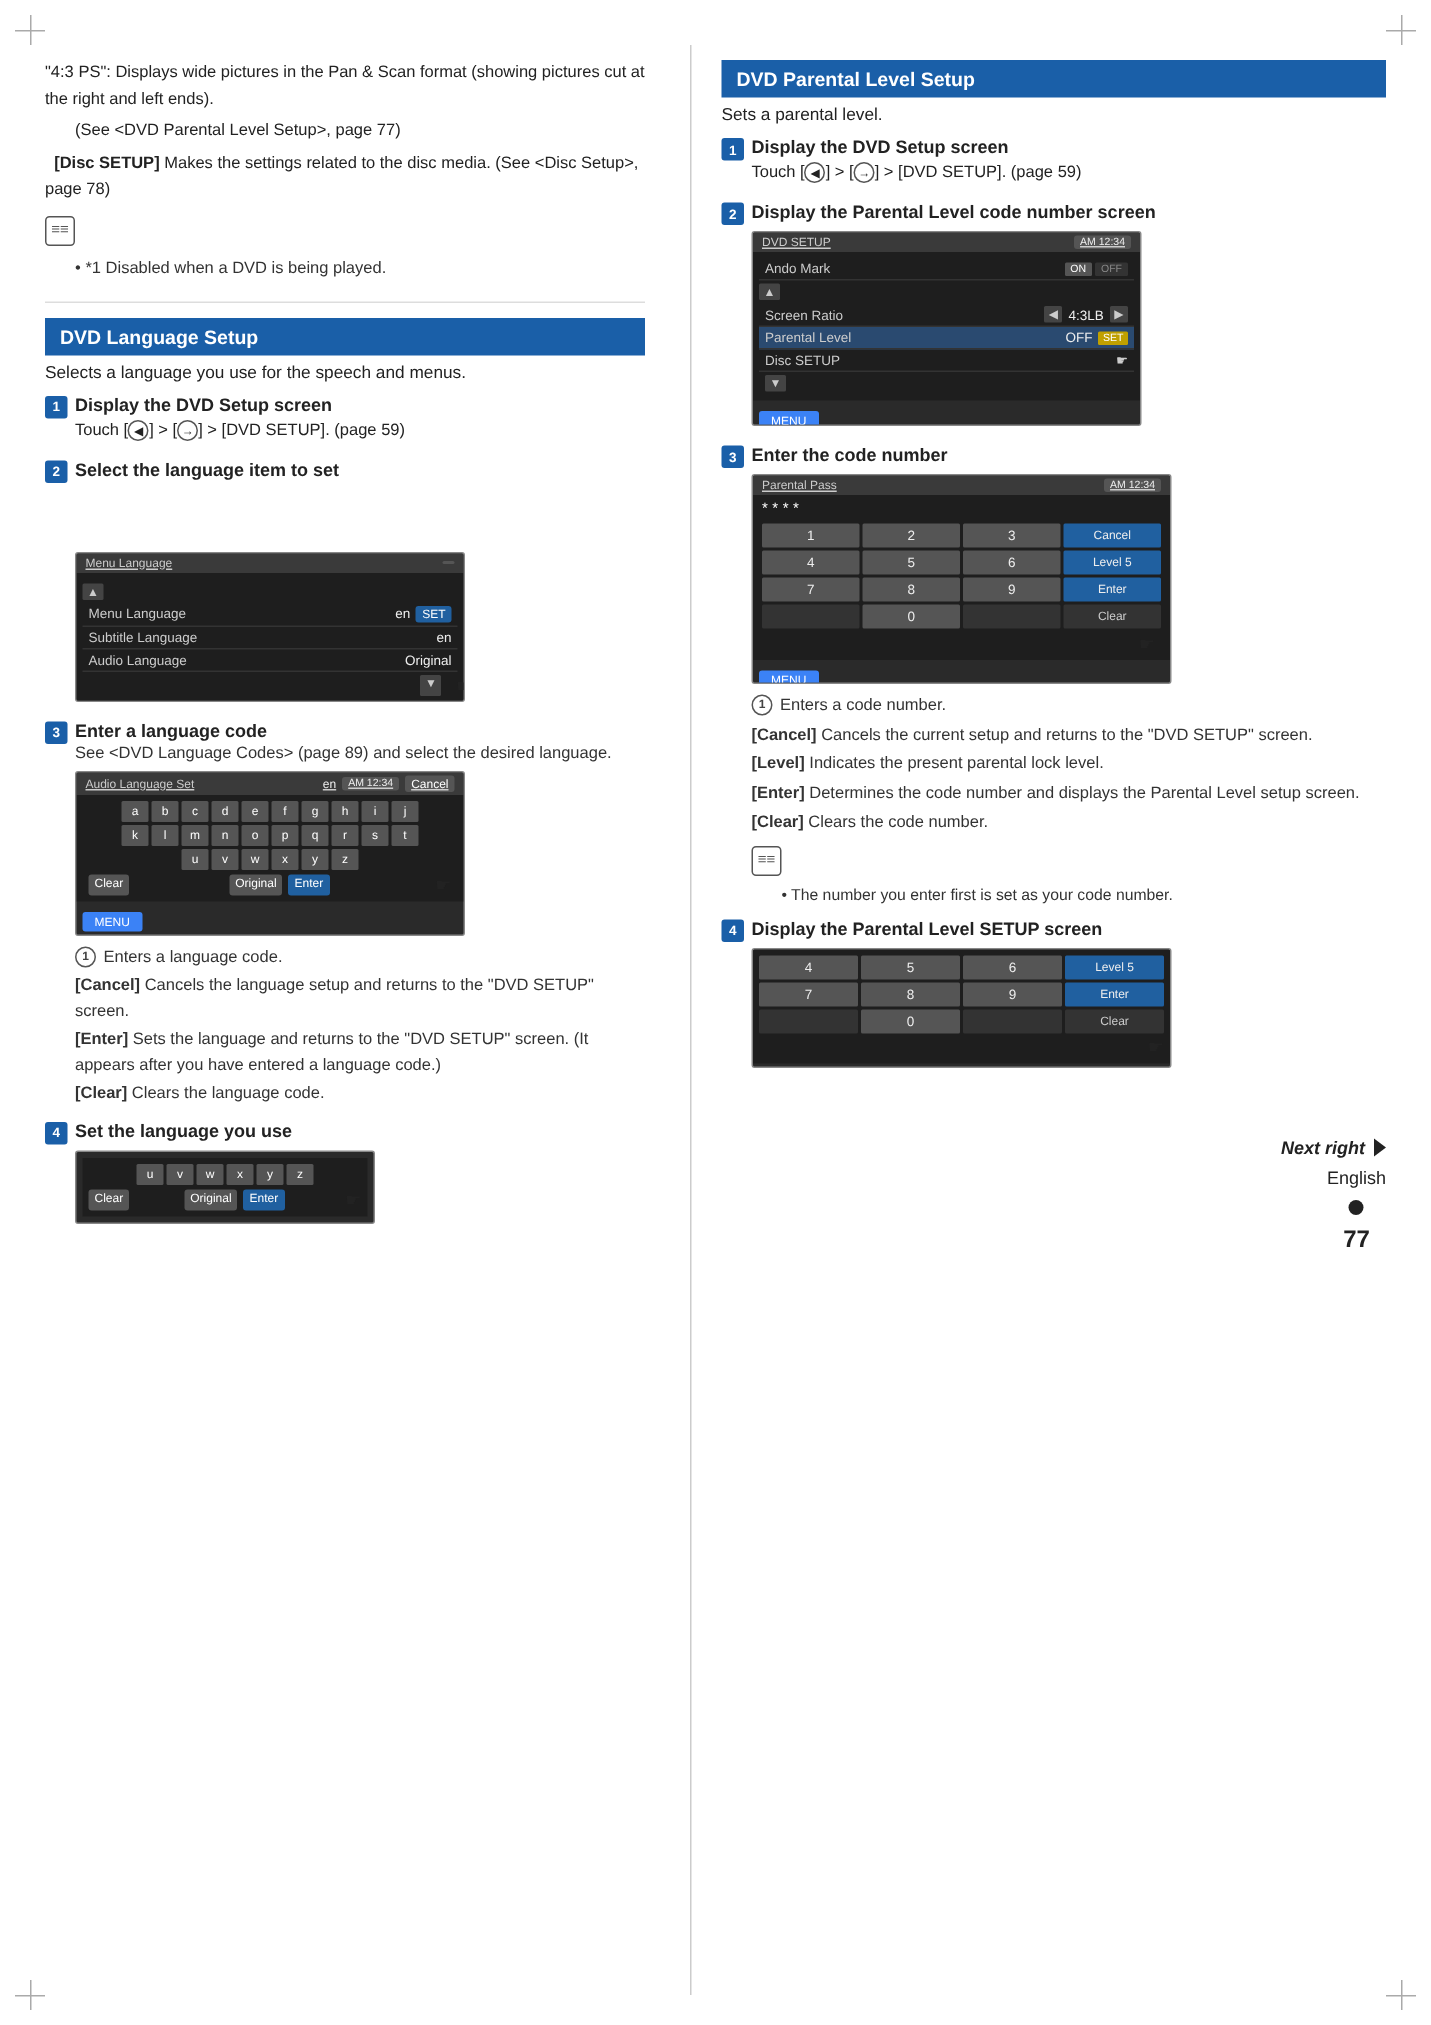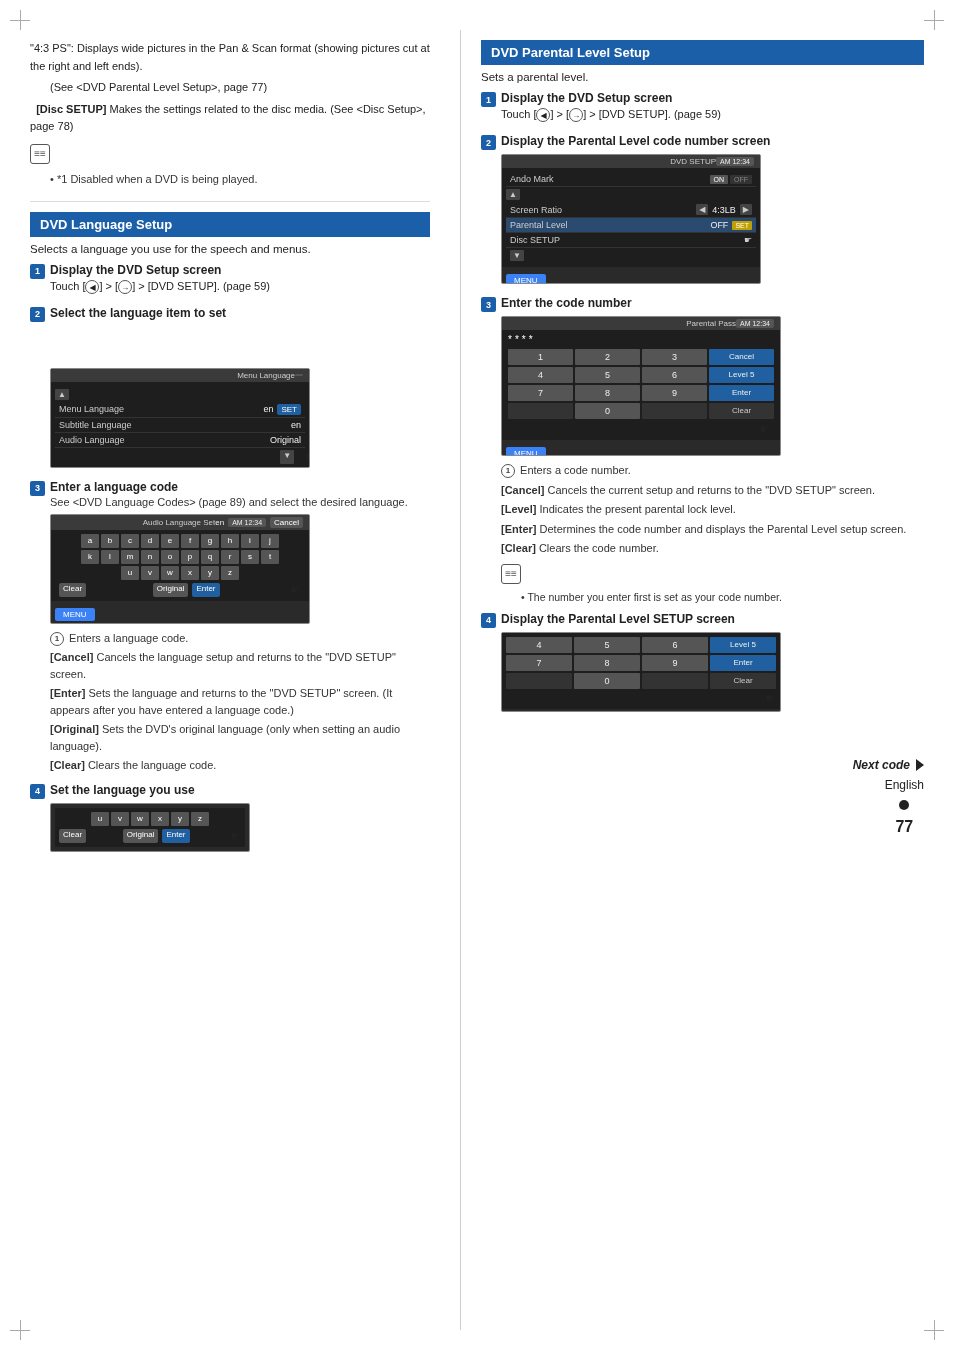--- a/index.html
+++ b/index.html
@@ -314,25 +314,26 @@
       align-items: center;
       padding: 2px 4px;
       border-bottom: 1px solid #333;
       font-size: 9px;
       color: #ccc;
     }
 
     .screen-title-row {
       background: #3a3a3a;
       display: flex;
-      justify-content: flex-end;
+      justify-content: space-between;
       align-items: center;
       padding: 2px 6px;
       font-size: 8px;
       color: #ccc;
+      text-decoration: underline;
     }
     .time-badge {
       background: #555;
       color: #eee;
       font-size: 7px;
       padding: 1px 4px;
       border-radius: 2px;
     }
 
     
@@ -546,23 +547,20 @@
 
           <div class="desc-item">
             <span class="circle-num">1</span>
             <span>Enters a language code.</span>
           </div>
           <div class="desc-item">
             <span class="desc-tag">[Cancel]</span>&nbsp;<span>Cancels the language setup and returns to the "DVD SETUP" screen.</span>
           </div>
           <div class="desc-item">
             <span class="desc-tag">[Enter]</span>&nbsp;<span>Sets the language and returns to the "DVD SETUP" screen. (It appears after you have entered a language code.)</span>
-          </div>
-          <div class="desc-item">
-            <span class="desc-tag">[Original]</span>&nbsp;<span>Sets the DVD's original language (only when setting an audio language).</span>
           </div>
           <div class="desc-item">
             <span class="desc-tag">[Clear]</span>&nbsp;<span>Clears the language code.</span>
           </div>
         </div>
       </div>
 
       <div class="step">
         <div class="step-num">4</div>
         <div class="step-content">
@@ -763,21 +761,21 @@
               </div>
             </div>
           </div>
         </div>
       </div>
 
     </div>
 
     <div style="margin-top: 40px; display:flex; flex-direction:column; align-items:flex-end;">
       <div style="display:flex;align-items:center;gap:6px;">
-        <span class="next-page-label">Next code</span>
+        <span class="next-page-label">Next right</span>
         <span class="triangle-right"></span>
       </div>
       <div class="page-num-area" style="margin-top:6px;">
         <span>English</span>
         <span class="page-circle"></span>
         <span style="font-weight:bold;font-size:16px;">77</span>
       </div>
     </div>
 
   </div>

